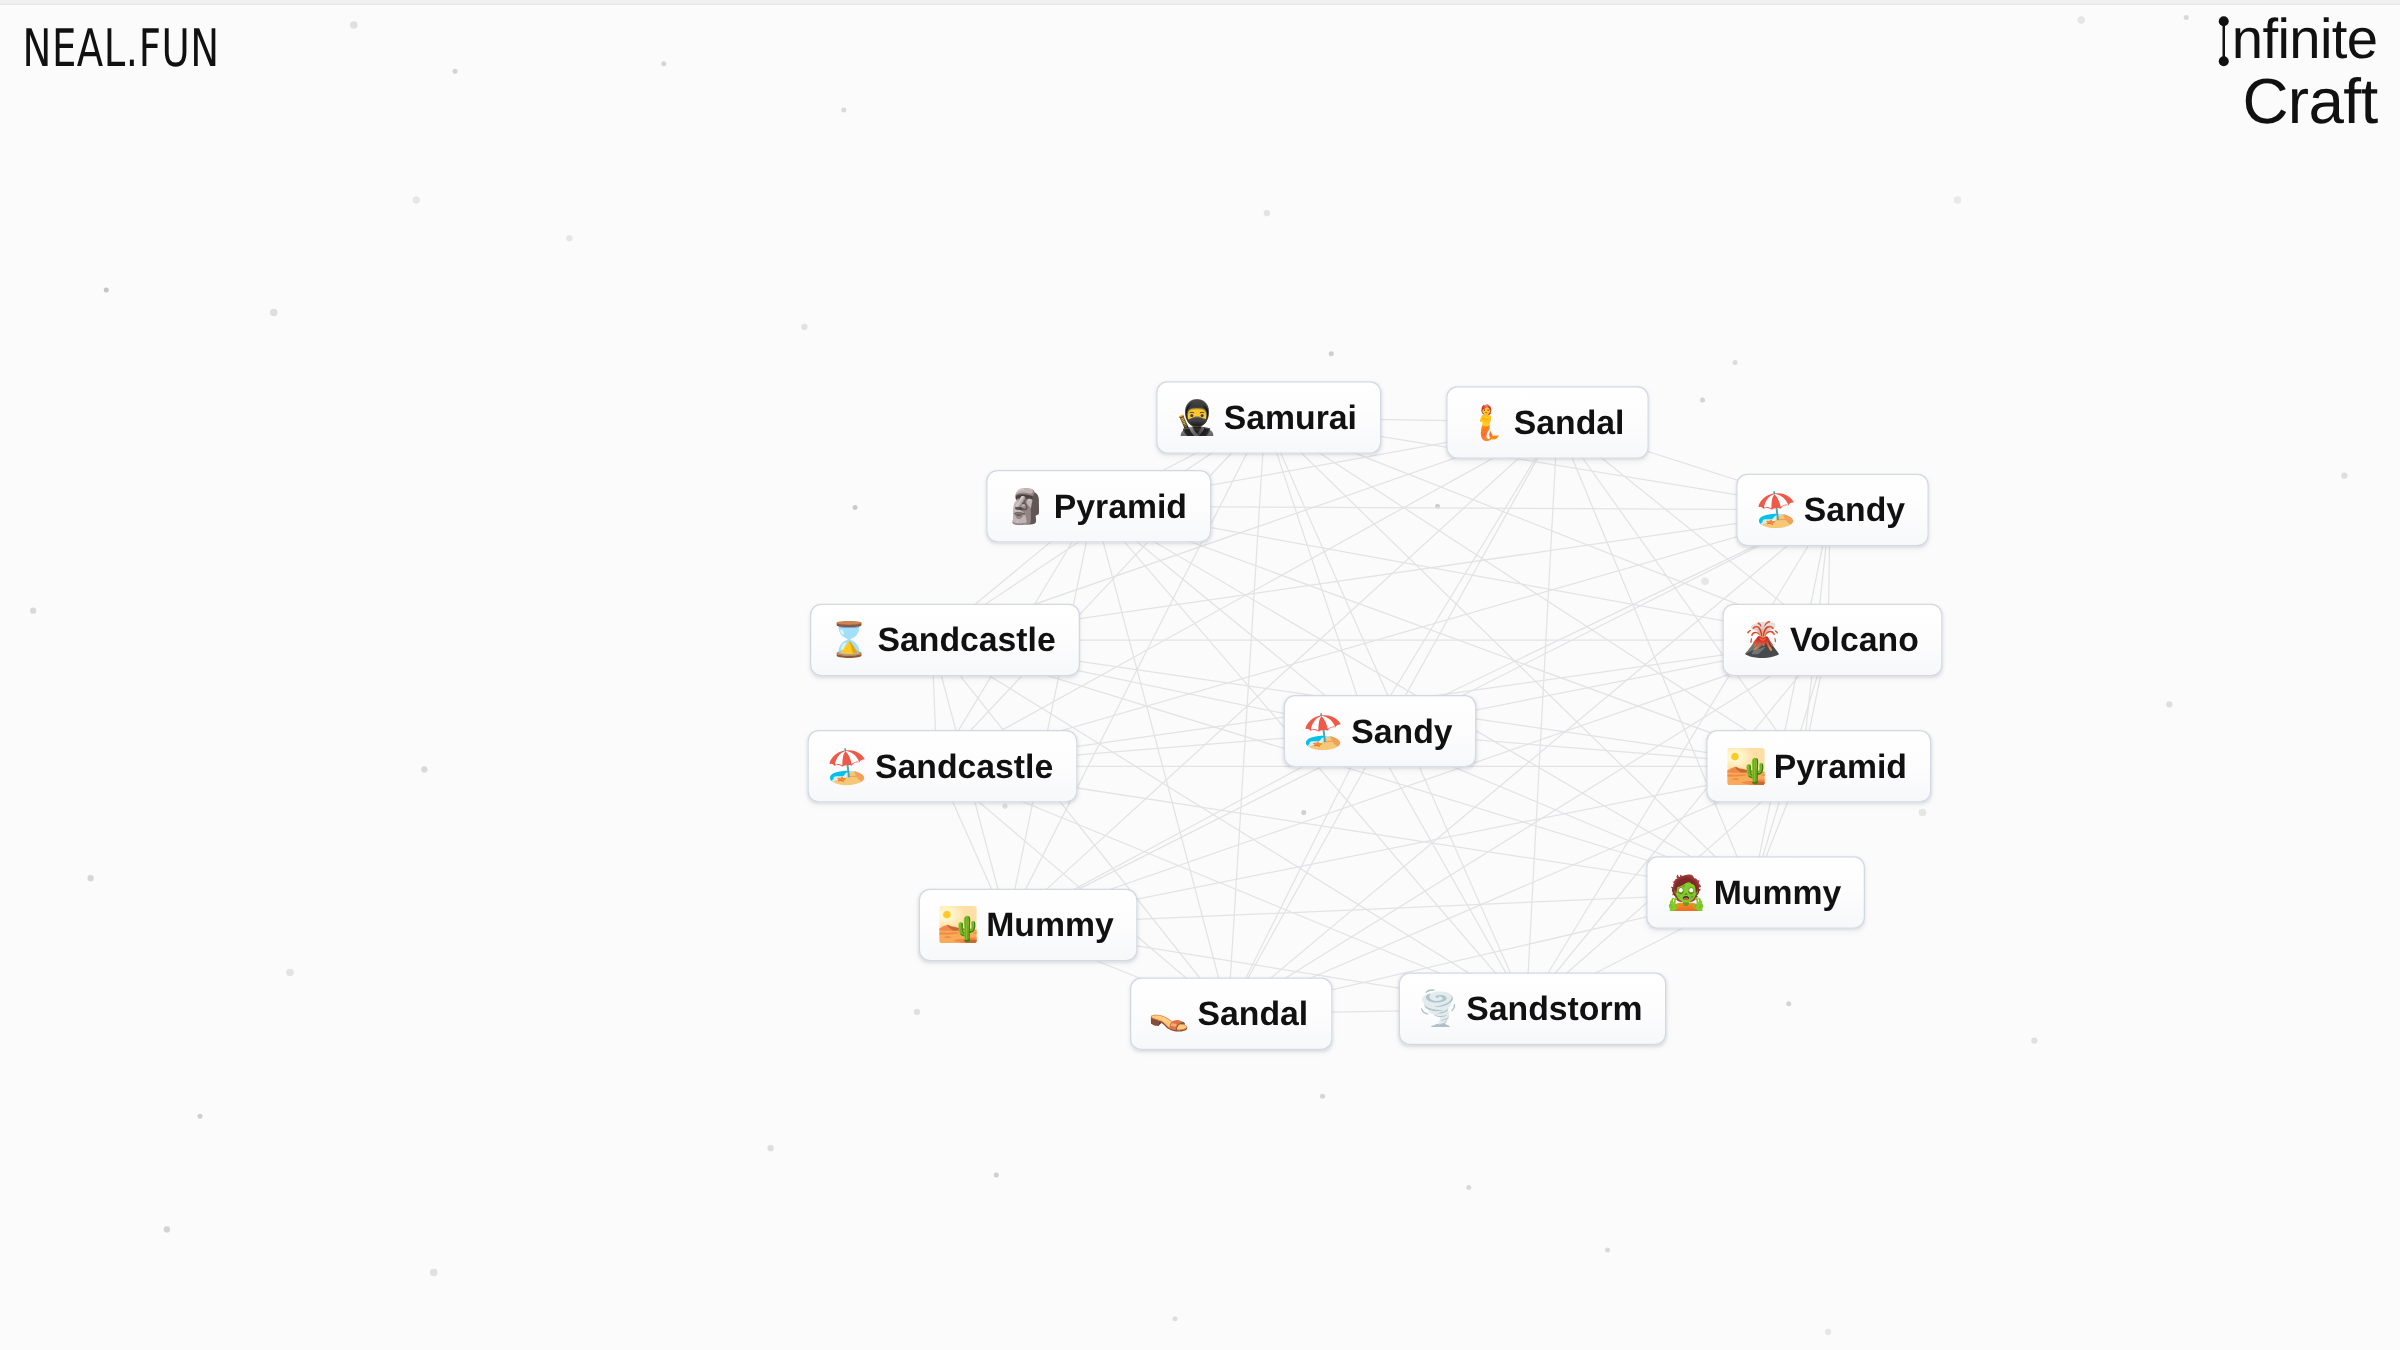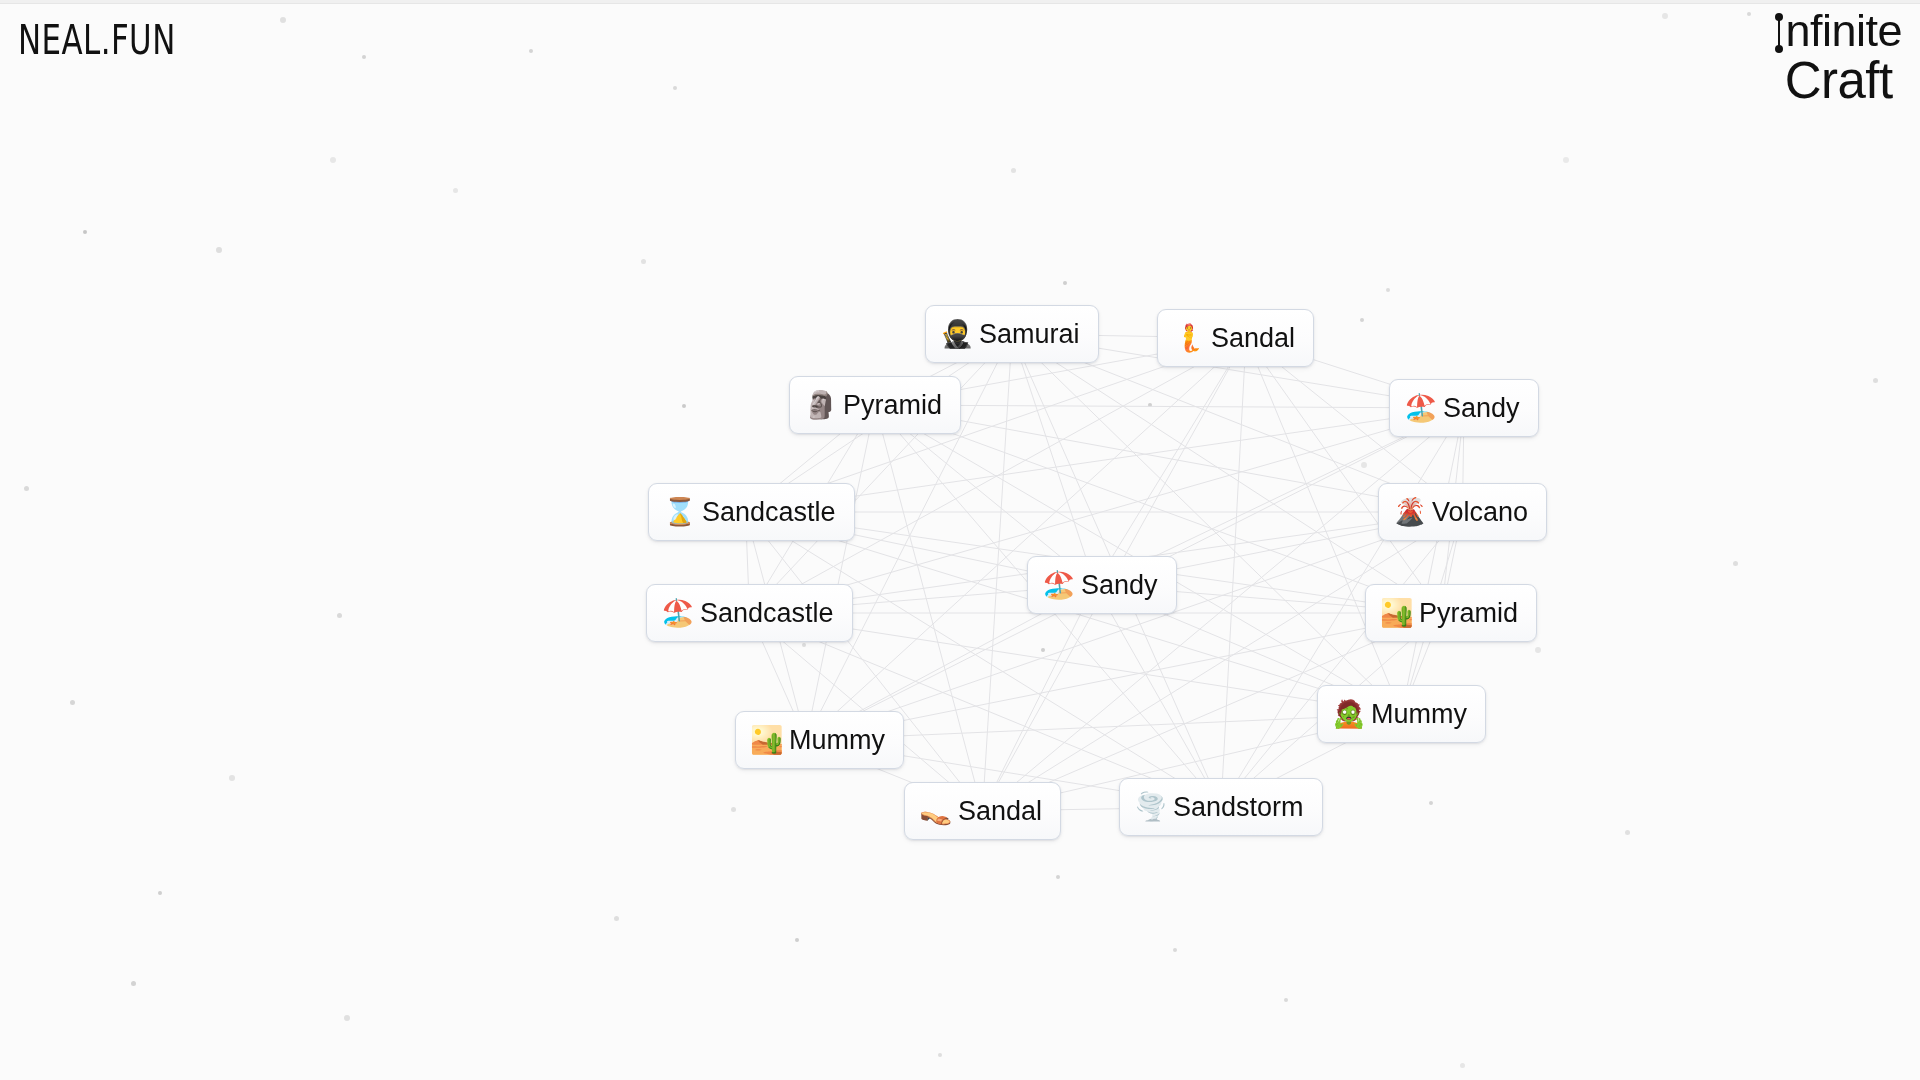--- a/index.html
+++ b/index.html
@@ -65,21 +65,21 @@
     transform-origin: left top;
     white-space: nowrap;
     text-decoration: none;
   }
 
   #game-logo {
     position: absolute;
     right: 18px;
     top: 8px;
     z-index: 10;
-    text-align: center;
+    text-align: right;
     line-height: 1;
     color: #111;
     user-select: none;
   }
   #game-logo .line-infinite {
     font-size: 45px;
     font-weight: 300;
     letter-spacing: -0.5px;
     display: block;
     white-space: nowrap;
@@ -145,21 +145,21 @@
     display: inline-block;
     width: 30px;
     text-align: center;
     flex: 0 0 auto;
   }
 
   .element .label {
     font-size: 27px;
     line-height: 1;
     color: #111;
-    font-weight: 400;
+    font-weight: 700;
   }
 </style>
 </head>
 <body>
 
 <div id="top-strip"></div>
 
 <div id="board">
 
   <div id="specks">

